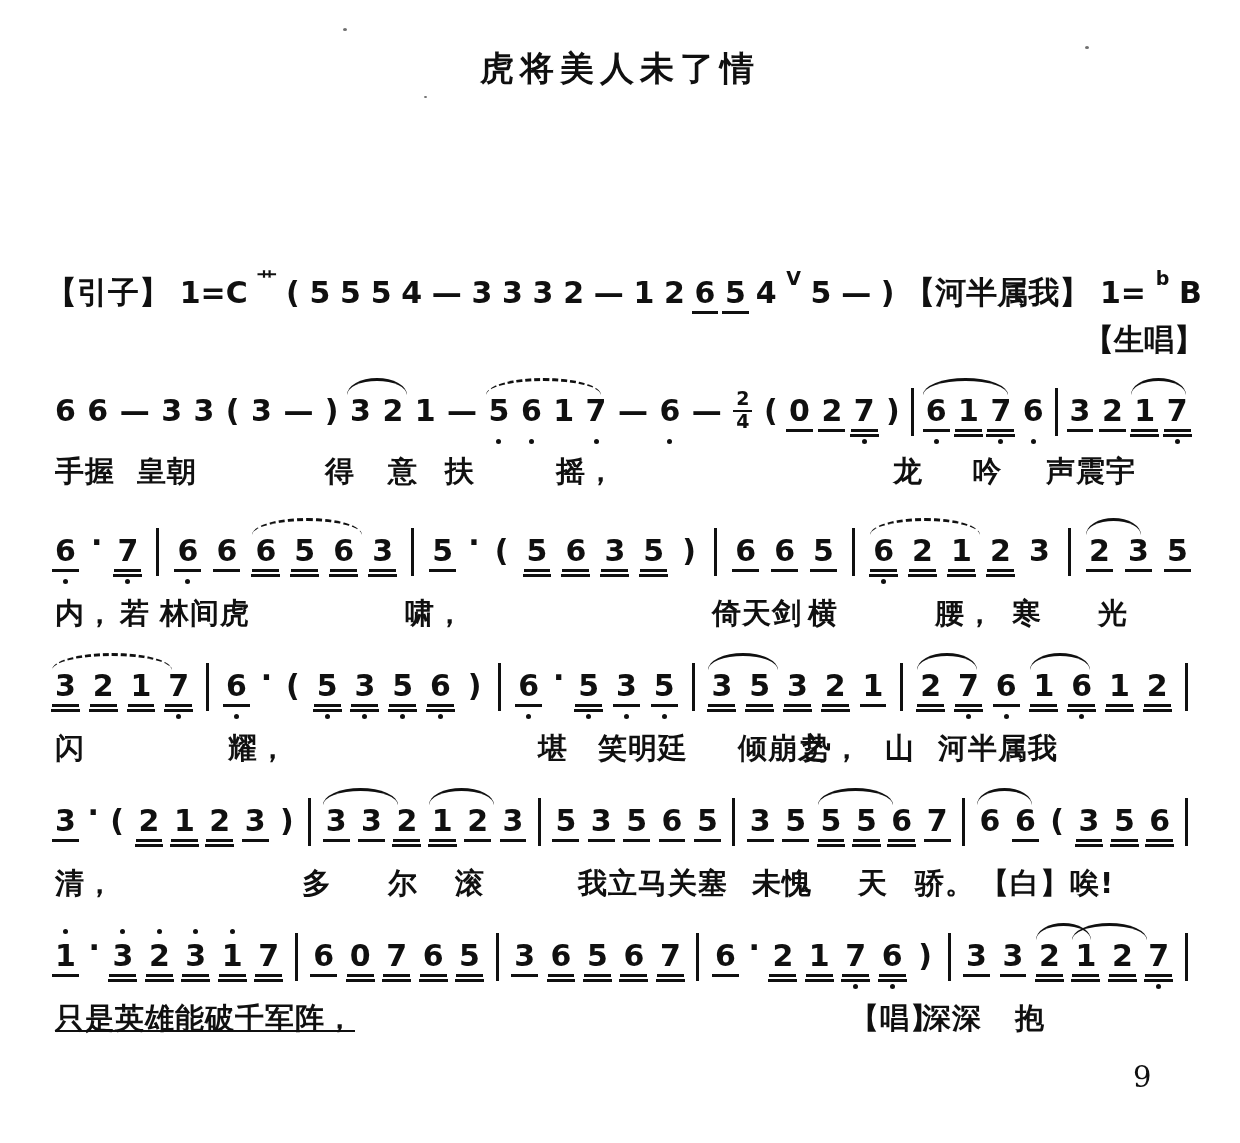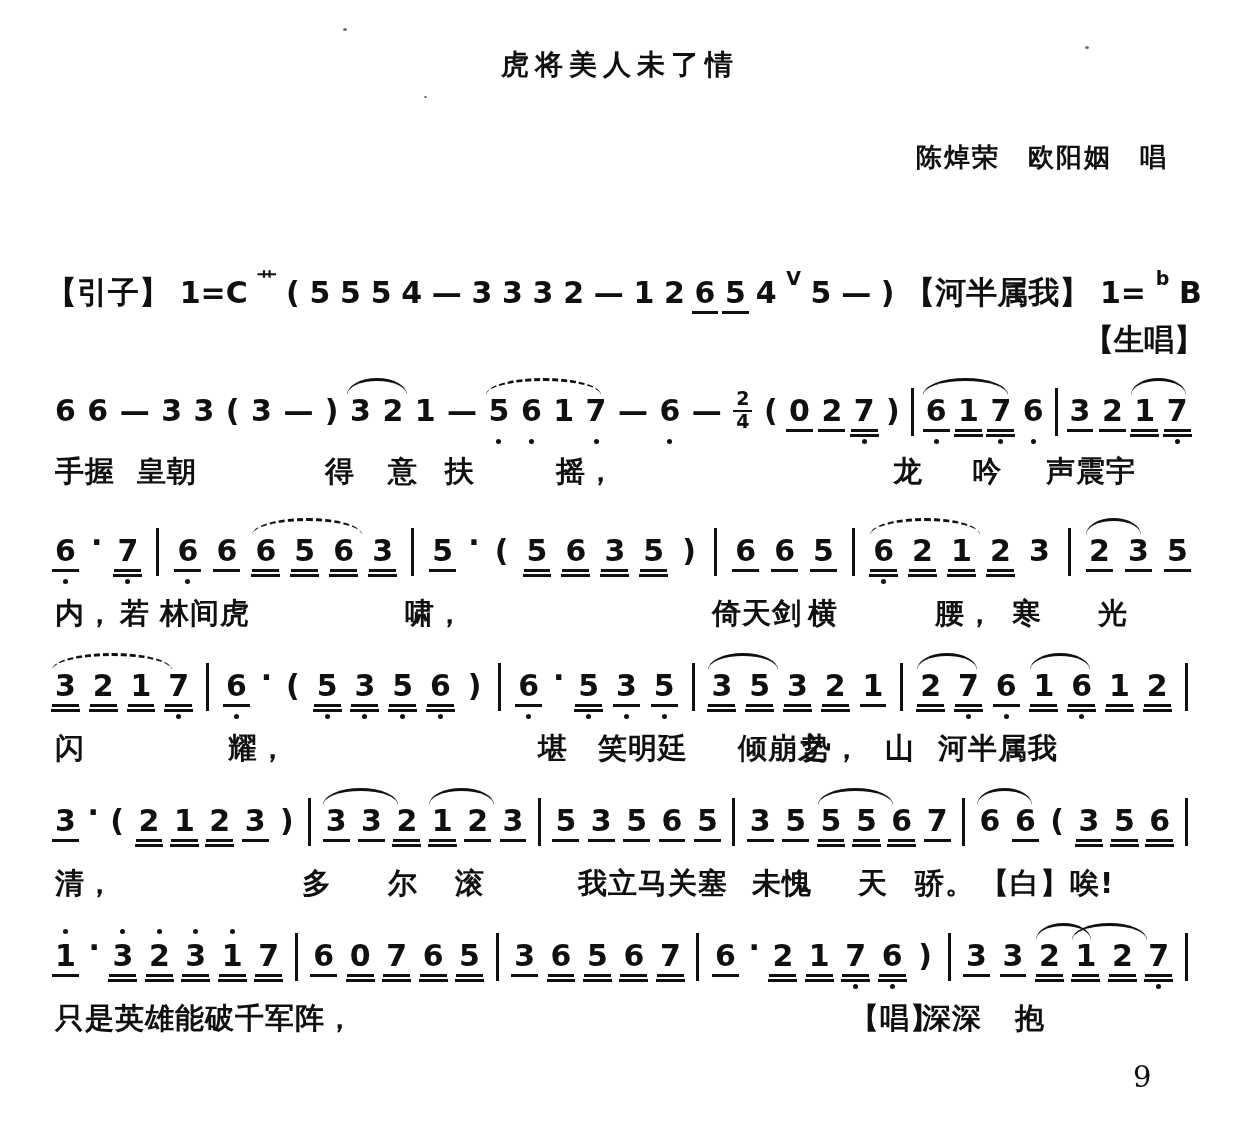--- a/index.html
+++ b/index.html
@@ -1,19 +1,19 @@
 <!DOCTYPE html>
 <html><head>
 <meta charset="utf-8">
 <style>
   html,body{margin:0;padding:0;background:#fff;}
   .page{position:relative;width:1240px;height:1143px;background:#fff;overflow:hidden;
         font-family:"DejaVu Sans",sans-serif;color:#101010;}
   .title{position:absolute;top:46px;left:0;right:0;text-align:center;
-         font-weight:900;font-size:28px;letter-spacing:6px;}
+         font-weight:900;font-size:34px;letter-spacing:6px;}
   .credits{position:absolute;top:140px;left:916px;font-weight:bold;font-size:26px;letter-spacing:2px;}
   .stage{position:absolute;top:320px;right:36px;font-weight:bold;font-size:30px;}
   .note-row{position:absolute;left:55px;right:52px;display:flex;justify-content:space-between;
             align-items:flex-end;height:36px;}
   .note-row.header-row{left:46px;right:38px;}
   .nt{position:relative;display:inline-block;font-weight:bold;font-size:30px;line-height:1;
       font-family:"DejaVu Sans",sans-serif;}
   .lbl{font-size:31px;}
   .sup{font-size:19px;transform:translateY(-20px);}
   .dd{transform:translateY(-8px);margin:0 -3px;}
@@ -36,21 +36,20 @@
   .watermark{position:absolute;left:28px;top:1092px;color:#f4abab;font-weight:bold;font-size:25px;letter-spacing:1px;}
   .wq{font-size:32px;color:#ee9393;}
   .pageno{position:absolute;left:1133px;top:1060px;font-family:"DejaVu Serif",serif;font-size:29px;}
   .sp{position:absolute;background:#6f6f6f;border-radius:50%;}
 </style>
 </head>
 <body>
 
 <div class="page">
   <div class="title">虎将美人未了情</div>
-  <div class="credits">陈焯荣　欧阳姻　唱</div>
   <div class="stage">【生唱】</div>
 
   <div id="score">
       <div class="note-row header-row" style="top: 272px;">
         <span class="nt lbl">【引子】</span>
         <span class="nt">1=C</span>
         <span class="nt sup">艹</span>
         <span class="nt">(</span>
         <span class="nt">5</span>
         <span class="nt">5</span>
@@ -300,21 +299,21 @@
         <span class="bar"></span>
         <span class="nt u1">3</span>
         <span class="nt u1">3</span>
         <span class="nt u2">2<i class="arc" style="width: 55px;"></i></span>
         <span class="nt u2">1<i class="arc" style="width: 75px;"></i></span>
         <span class="nt u2">2</span>
         <span class="nt u2">7<i class="lo"></i></span>
         <span class="bar"></span>
       </div>
       <div class="lyric-row" style="top: 999px;">
-        <span class="ly" style="left: 55px;">只是英雄能破千军阵，</span>
+        <span class="ly" style="left: 55px; text-decoration: underline;">只是英雄能破千军阵，</span>
         <span class="ly" style="left: 850px;">【唱】</span>
         <span class="ly" style="left: 922px;">深深</span>
         <span class="ly" style="left: 1015px;">抱</span>
       </div>
     </div>
 
   <div class="pageno">9</div>
 
   <i class="sp" style="left:343px;top:28px;width:4px;height:3px;"></i>
   <i class="sp" style="left:1085px;top:46px;width:4px;height:3px;"></i>

